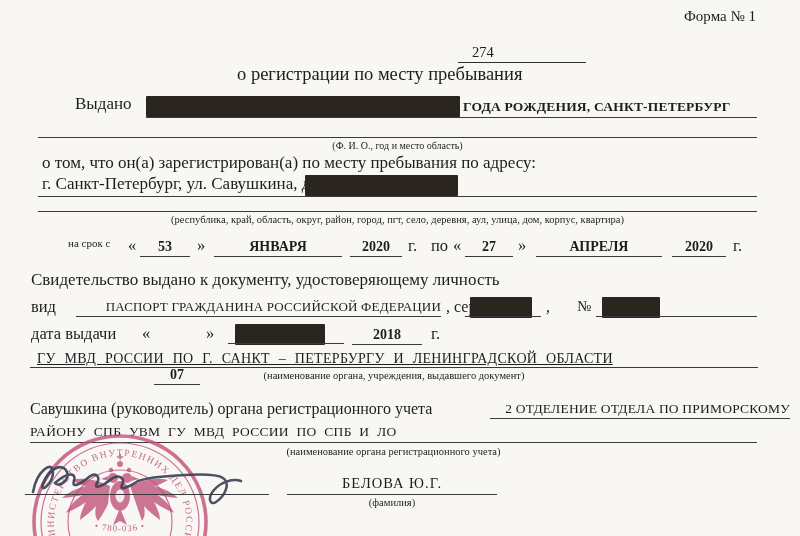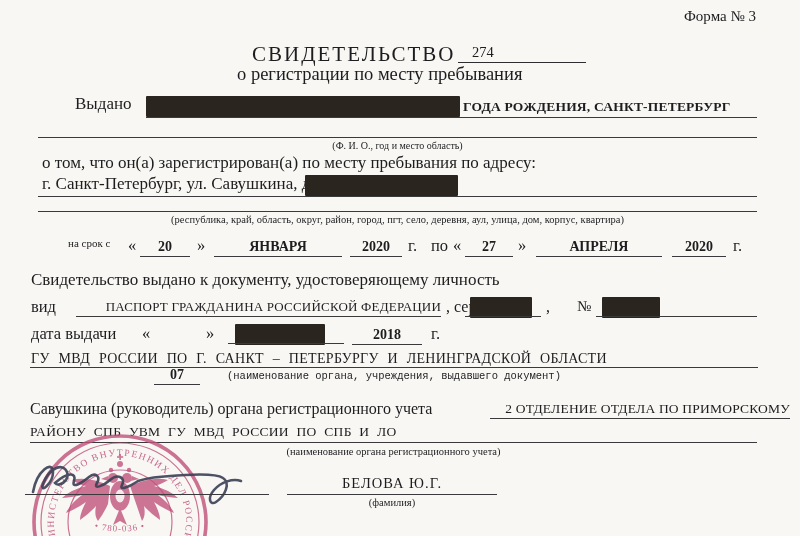--- a/index.html
+++ b/index.html
@@ -25,22 +25,21 @@
   .formlabel{position:absolute;right:44px;top:8px;font-size:15px;}
   .numcell{position:absolute;left:458px;top:44px;width:114px;height:18px;
            border-bottom:1.6px solid #2e2e30;font-size:14.5px;line-height:16px;padding-left:14px;}
   svg text{font-family:"Liberation Serif","DejaVu Serif",serif;}
 </style>
 </head>
 <body>
 
 <div class="paper">
 
-  <div class="formlabel">Форма № 3</div>
-  <div class="title-main">СВИДЕТЕЛЬСТВО</div>
+  <div class="formlabel">Форма № 1</div>
   <div class="numcell">
     <span>274</span>
   </div>
   <div class="subtitle">о регистрации по месту пребывания</div>
 
   <span class="t" style="left:75px;top:95px;">Выдано</span>
   <div class="redact" style="left:146px;top:96px;width:314px;height:21px;"></div>
   <span class="t boldsuffix" style="left:463px;top:100px;">ГОДА РОЖДЕНИЯ, САНКТ-ПЕТЕРБУРГ</span>
   <div class="hline" style="left:146px;top:117px;width:611px;"></div>
 
@@ -49,21 +48,21 @@
 
   <span class="t" style="left:42px;top:154px;">о том, что он(а) зарегистрирован(а) по месту пребывания по адресу:</span>
   <span class="t" style="left:42px;top:175px;">г. Санкт-Петербург, ул. Савушкина, дом</span>
   <div class="redact" style="left:305px;top:175px;width:153px;height:21px;"></div>
   <div class="hline" style="left:38px;top:196px;width:719px;"></div>
   <div class="hline" style="left:38px;top:211px;width:719px;"></div>
   <div class="cap" style="left:38px;top:214px;width:719px;">(республика, край, область, округ, район, город, пгт, село, деревня, аул, улица, дом, корпус, квартира)</div>
 
   <span class="t" style="left:30px;top:237px;font-size:11px;margin-left:38px;">на срок с</span>
   <span class="t" style="left:128px;top:237px;font-size:16.5px;">«</span>
-  <div class="vcell" style="left:140px;top:237px;width:50px;">20</div>
+  <div class="vcell" style="left:140px;top:237px;width:50px;">53</div>
   <span class="t" style="left:197px;top:237px;font-size:16.5px;">»</span>
   <div class="vcell" style="left:214px;top:237px;width:128px;">ЯНВАРЯ</div>
   <div class="vcell" style="left:350px;top:237px;width:52px;">2020</div>
   <span class="t" style="left:408px;top:237px;font-size:16.5px;">г.</span>
   <span class="t" style="left:431px;top:237px;font-size:16.5px;">по</span>
   <span class="t" style="left:453px;top:237px;font-size:16.5px;">«</span>
   <div class="vcell" style="left:465px;top:237px;width:48px;">27</div>
   <span class="t" style="left:518px;top:237px;font-size:16.5px;">»</span>
   <div class="vcell" style="left:536px;top:237px;width:126px;">АПРЕЛЯ</div>
   <div class="vcell" style="left:672px;top:237px;width:54px;">2020</div>
@@ -83,23 +82,23 @@
 
   <span class="t" style="left:31px;top:325px;font-size:16.5px;">дата выдачи</span>
   <span class="t" style="left:142px;top:325px;font-size:16.5px;">«</span>
   <div class="vcell" style="left:154px;top:325px;width:46px;margin-top:40px;">07</div>
   <span class="t" style="left:206px;top:325px;font-size:16.5px;">»</span>
   <div class="redact" style="left:235px;top:324px;width:90px;height:21px;"></div>
   <div class="hline" style="left:228px;top:343px;width:116px;"></div>
   <div class="vcell" style="left:352px;top:325px;width:70px;">2018</div>
   <span class="t" style="left:431px;top:325px;font-size:16.5px;">г.</span>
 
-  <span class="t caps" style="left:31px;top:351px;font-size:14px;word-spacing:5px;">ГУ МВД РОССИИ ПО Г. САНКТ – ПЕТЕРБУРГУ И ЛЕНИНГРАДСКОЙ ОБЛАСТИ</span>
+  <span class="t caps" style="left:37px;top:351px;font-size:14px;word-spacing:5px;text-decoration:underline;">ГУ МВД РОССИИ ПО Г. САНКТ – ПЕТЕРБУРГУ И ЛЕНИНГРАДСКОЙ ОБЛАСТИ</span>
   <div class="hline" style="left:30px;top:367px;width:728px;"></div>
-  <div class="cap" style="left:30px;top:370px;width:728px;font-family:Liberation Mono, monospace;">(наименование органа, учреждения, выдавшего документ)</div>
+  <div class="cap" style="left:30px;top:370px;width:728px;">(наименование органа, учреждения, выдавшего документ)</div>
 
   <span class="t" style="left:30px;top:400px;font-size:16px;">Савушкина (руководитель) органа регистрационного учета</span>
   <div class="ucell" style="left:464px;top:400px;width:300px;font-size:13.5px;margin-left:26px;">2 ОТДЕЛЕНИЕ ОТДЕЛА  ПО ПРИМОРСКОМУ</div>
   <span class="t caps" style="left:30px;top:425px;font-size:13.5px;word-spacing:4px;">РАЙОНУ СПБ УВМ  ГУ  МВД РОССИИ  ПО СПБ  И  ЛО</span>
   <div class="hline" style="left:30px;top:442px;width:727px;"></div>
   <div class="cap" style="left:30px;top:446px;width:727px;">(наименование органа регистрационного учета)</div>
 
   <svg style="position:absolute;left:30px;top:430px;z-index:1;" width="180" height="106" viewBox="0 0 180 106" aria-hidden="true">
     <g stroke="#c0507a" fill="none" opacity="0.8">
       <circle cx="90" cy="92" r="86" stroke-width="3.6"></circle>

